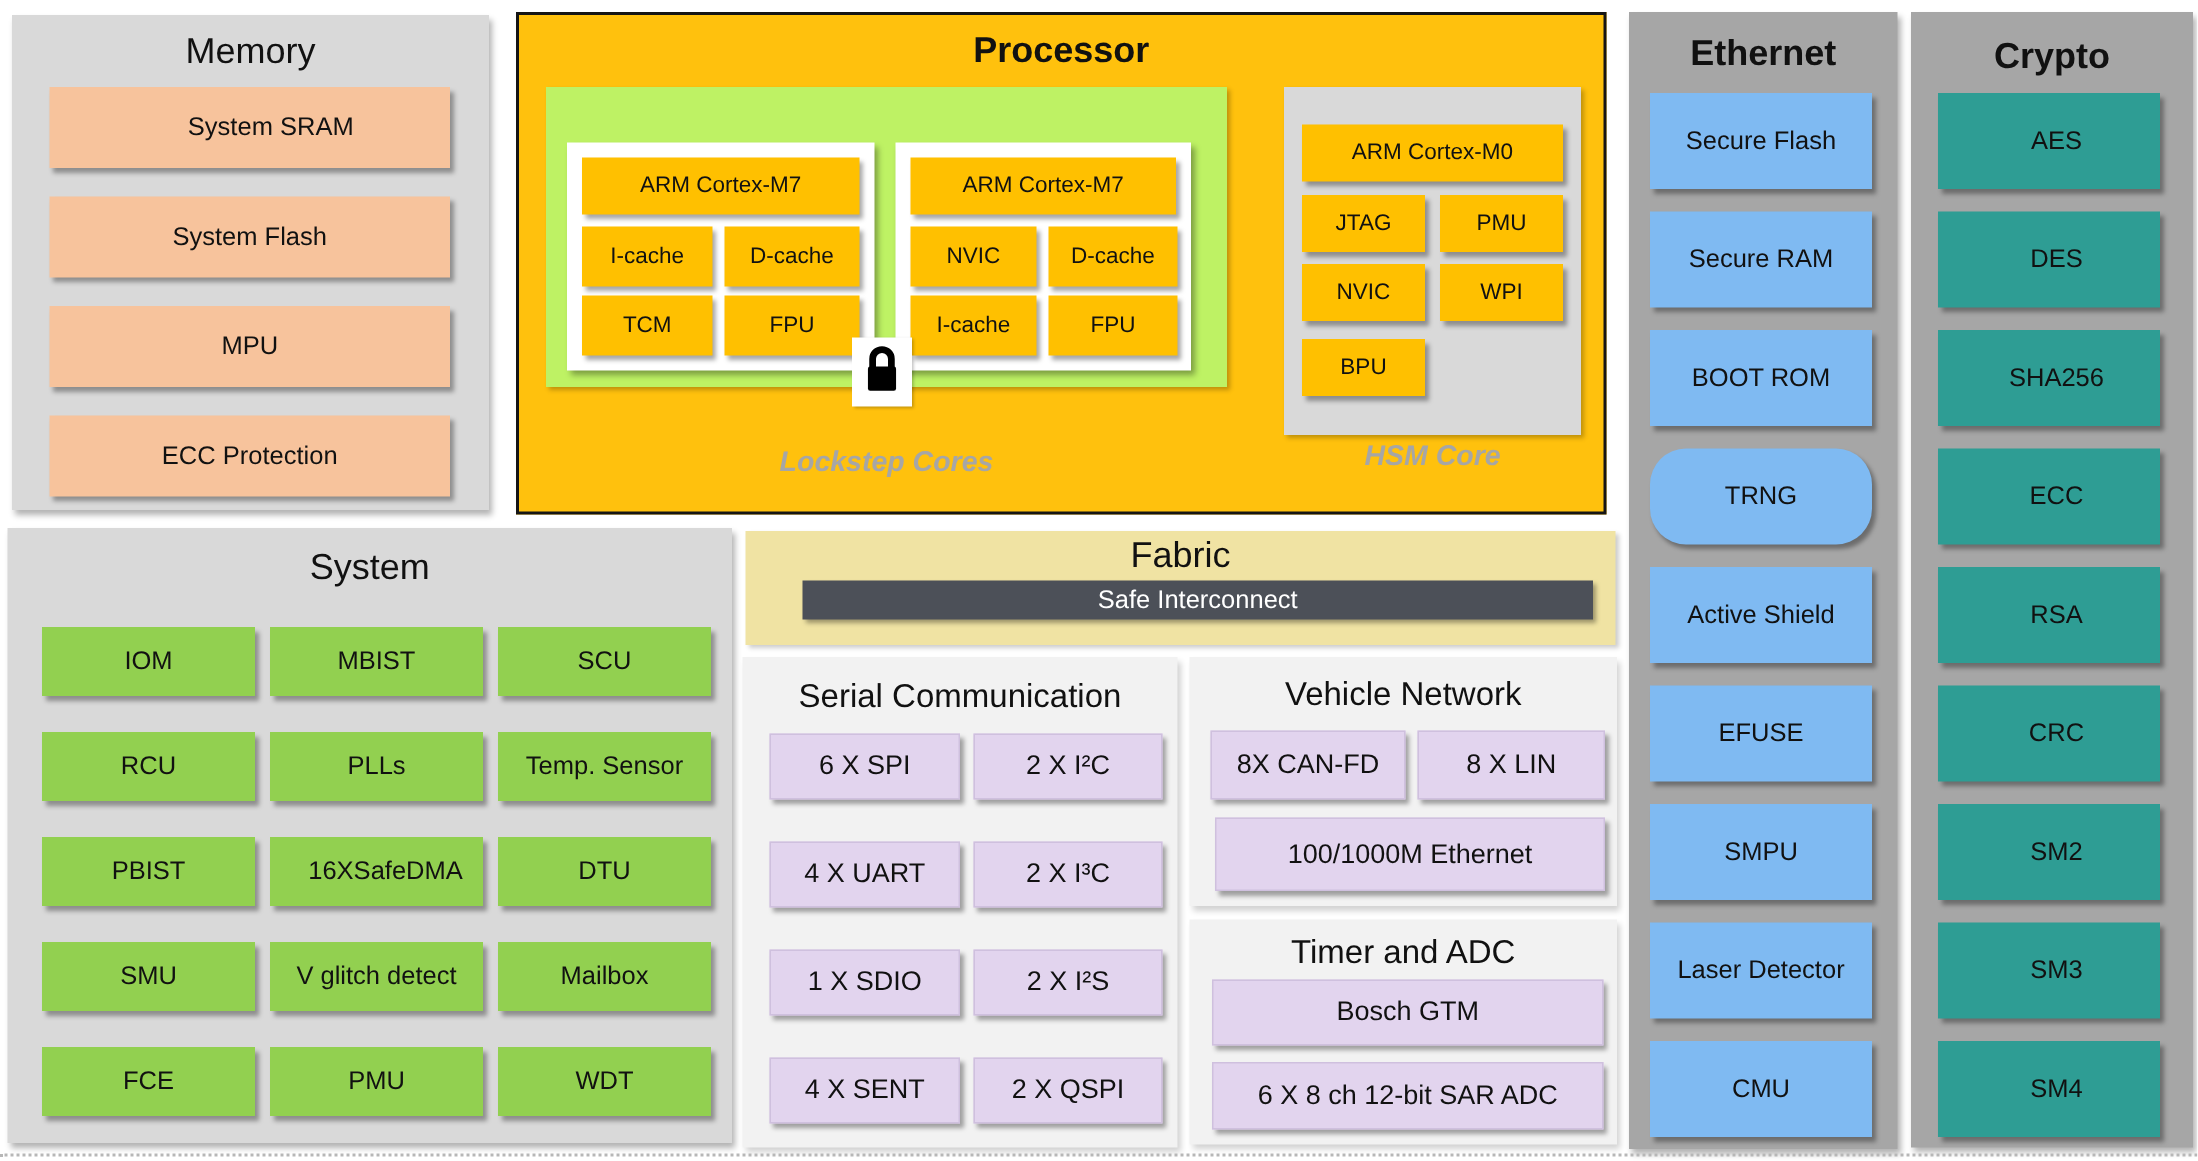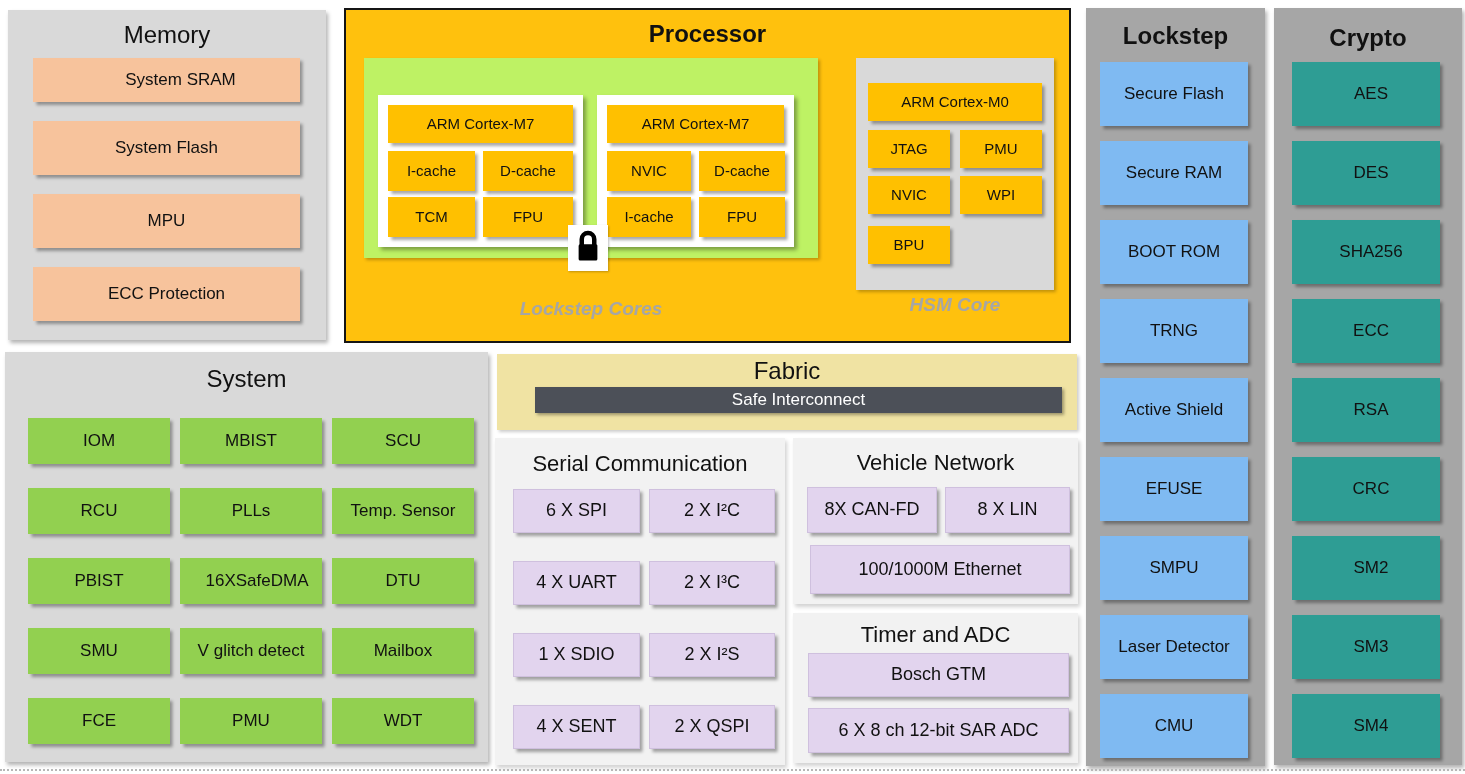--- a/index.html
+++ b/index.html
@@ -33,21 +33,21 @@
             justify-content:center;box-shadow:1px 1px 2px rgba(0,0,0,.25);}
 </style>
 </head>
 <body>
 
 <div class="stage">
 
   <section class="abs panel-light" style="left:8px;top:10px;width:318px;height:330px;">
     <div class="t24" style="margin-top:11px;">Memory</div>
     <div class="vstack" style="left:25px;top:48px;width:267px;gap:19px;">
-      <div class="block peach" style="height:44px;padding-left:28px;">System SRAM</div>
+      <div class="block peach" style="height:54px;padding-left:28px;">System SRAM</div>
       <div class="block peach" style="height:54px;">System Flash</div>
       <div class="block peach" style="height:54px;">MPU</div>
       <div class="block peach" style="height:54px;">ECC Protection</div>
     </div>
   </section>
 
   <section class="abs" style="left:344px;top:8px;width:723px;height:331px;background:#FFC10D;border:2px solid #151515;">
     <div class="t24 bold" style="margin-top:10px;">Processor</div>
 
     <div class="abs" style="left:18px;top:48px;width:454px;height:200px;background:#bef264;box-shadow:2px 2px 3px rgba(0,0,0,.25);">
@@ -143,26 +143,26 @@
     <div class="block lav abs" style="left:17px;top:107px;width:258px;height:47px;">100/1000M Ethernet</div>
   </section>
 
   <section class="abs panel-white" style="left:793px;top:613px;width:285px;height:150px;">
     <div class="t22" style="margin-top:9px;">Timer and ADC</div>
     <div class="block lav abs" style="left:15px;top:40px;width:259px;height:42px;">Bosch GTM</div>
     <div class="block lav abs" style="left:15px;top:95px;width:259px;height:43px;">6 X 8 ch 12-bit SAR ADC</div>
   </section>
 
   <section class="abs panel-dark" style="left:1086px;top:8px;width:179px;height:758px;">
-    <div class="t24 bold" style="margin-top:14px;">Lockstep</div>
+    <div class="t24 bold" style="margin-top:14px;">Ethernet</div>
     <div class="vstack" style="left:14px;top:54px;width:148px;gap:15px;">
       <div class="block blue" style="height:64px;">Secure Flash</div>
       <div class="block blue" style="height:64px;">Secure RAM</div>
       <div class="block blue" style="height:64px;">BOOT ROM</div>
-      <div class="block blue" style="height:64px;">TRNG</div>
+      <div class="block blue" style="height:64px;border-radius:24px;">TRNG</div>
       <div class="block blue" style="height:64px;">Active Shield</div>
       <div class="block blue" style="height:64px;">EFUSE</div>
       <div class="block blue" style="height:64px;">SMPU</div>
       <div class="block blue" style="height:64px;">Laser Detector</div>
       <div class="block blue" style="height:64px;">CMU</div>
     </div>
   </section>
 
   <section class="abs panel-dark" style="left:1274px;top:8px;width:188px;height:757px;">
     <div class="t24 bold" style="margin-top:16px;">Crypto</div>

